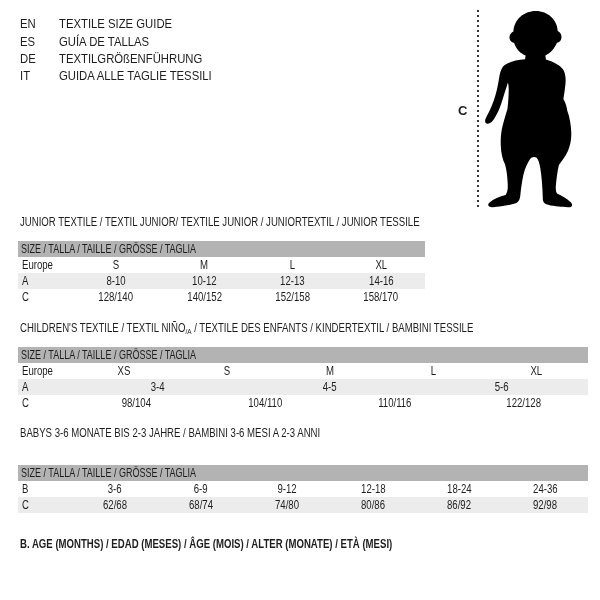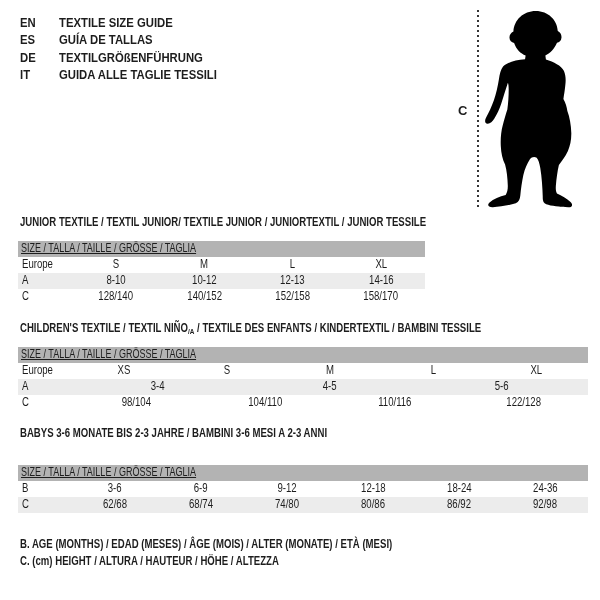--- a/index.html
+++ b/index.html
@@ -4,33 +4,33 @@
 <style>
   html,body{margin:0;padding:0;background:#ffffff;}
   .canvas{position:relative;width:600px;height:600px;background:#ffffff;overflow:hidden;
           font-family:"Liberation Sans","DejaVu Sans",sans-serif;color:#1d1d1d;}
   .abs{position:absolute;}
   
   .cx{display:inline-block;transform:scaleX(0.8);white-space:nowrap;}
   .cx-l{display:inline-block;transform:scaleX(0.8);transform-origin:0 50%;white-space:nowrap;}
   
   .lang-block{left:20px;top:15px;}
-  .lang-row{display:flex;height:17.4px;font-size:13px;font-weight:bold;}
+  .lang-row{display:flex;height:17.4px;align-items:center;font-size:13px;font-weight:normal;}
   .lang-code{width:39px;}
   .lang-row .cx-l{transform:scaleX(0.87);}
   
   .c-label{left:458px;top:103px;font-size:13px;font-weight:bold;}
   .dotted-line{left:477px;top:10px;width:2px;height:197px;
     background-image:repeating-linear-gradient(to bottom,#353535 0px,#353535 2px,transparent 2px,transparent 5px);}
   
-  .title{position:absolute;font-size:12px;font-weight:bold;white-space:nowrap;line-height:14px;}
+  .title{position:absolute;font-size:12px;font-weight:normal;white-space:nowrap;line-height:14px;}
   .sub{font-size:8px;vertical-align:-2px;}
   
   .tbl{position:absolute;}
-  .trow{display:flex;height:16px;align-items:flex-start;font-size:12px;text-decoration:underline;}
+  .trow{display:flex;height:16px;align-items:center;font-size:12px;}
   .thead{background:#b3b3b3;}
   .thead .cx-l{transform:scaleX(0.75);}
   .shade{background:#ececec;}
   .c-lbl{width:50px;padding-left:4px;text-align:left;}
   .c-val{flex:1;text-align:center;}
   
   .foot-block{left:20px;top:535px;}
   .foot-line{height:17.4px;display:flex;align-items:center;font-size:12px;font-weight:bold;}
 </style>
 </head>
@@ -195,18 +195,15 @@
       <div class="c-val"><span class="cx">80/86</span></div>
       <div class="c-val"><span class="cx">86/92</span></div>
       <div class="c-val"><span class="cx">92/98</span></div>
     </div>
   </div>
 
   <div class="abs foot-block">
     <div class="foot-line">
         <span class="cx-l">B. AGE (MONTHS) / EDAD (MESES) / ÂGE (MOIS) / ALTER (MONATE) / ETÀ (MESI)</span>
       </div>
-    <div class="foot-line">
-        <span class="cx-l">C. (cm) HEIGHT / ALTURA / HAUTEUR / HÖHE / ALTEZZA</span>
-      </div>
   </div>
 
 </div>
 
 </body></html>

